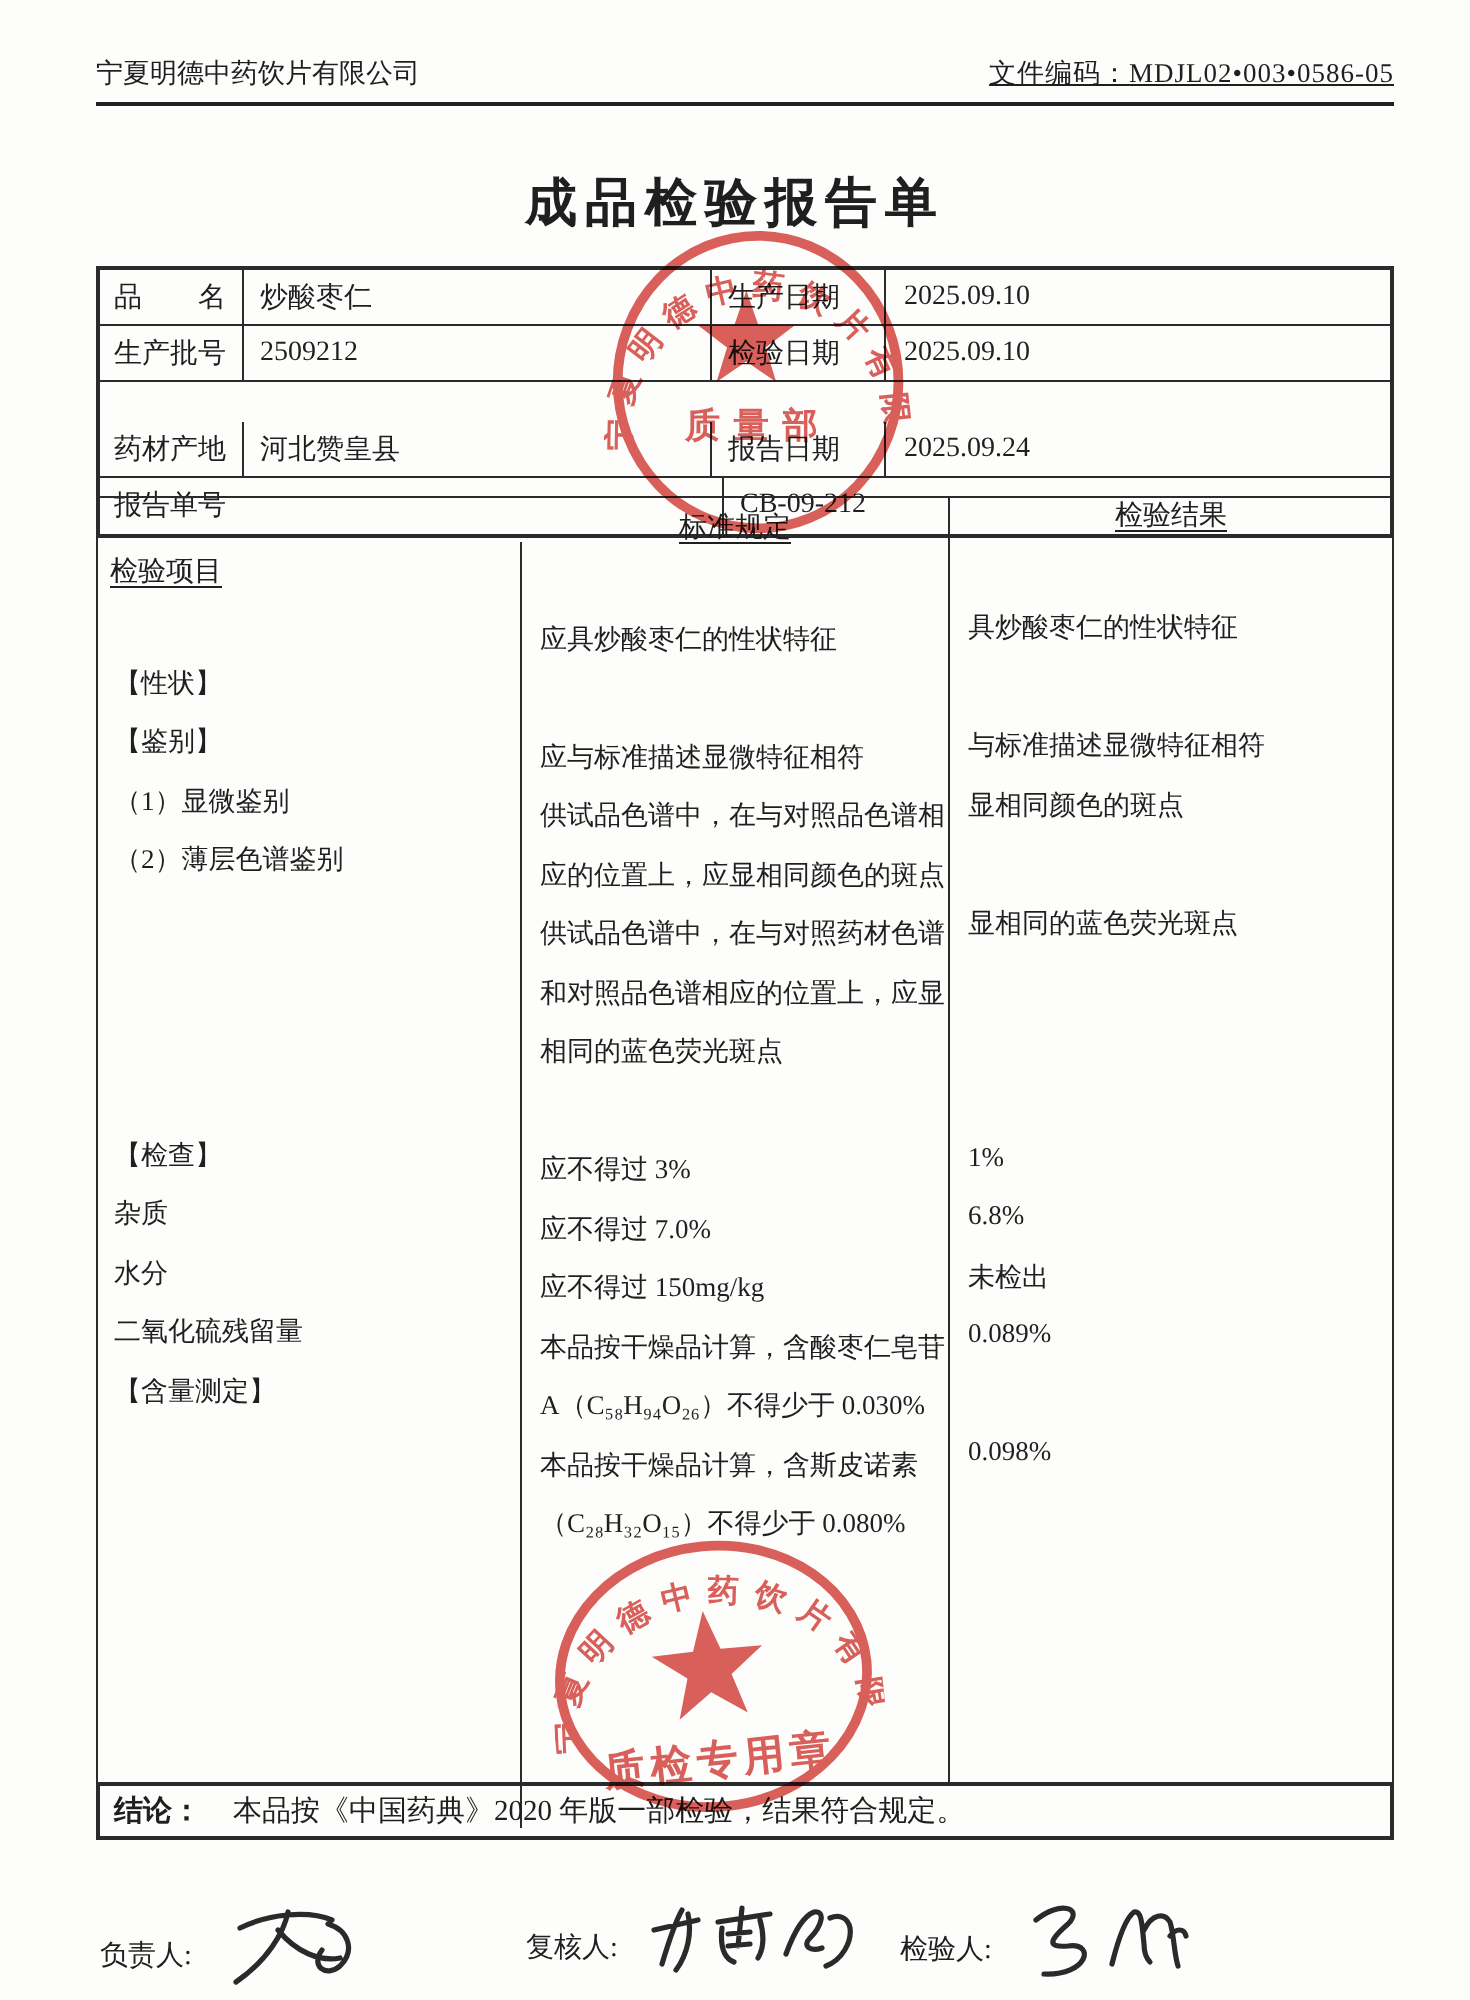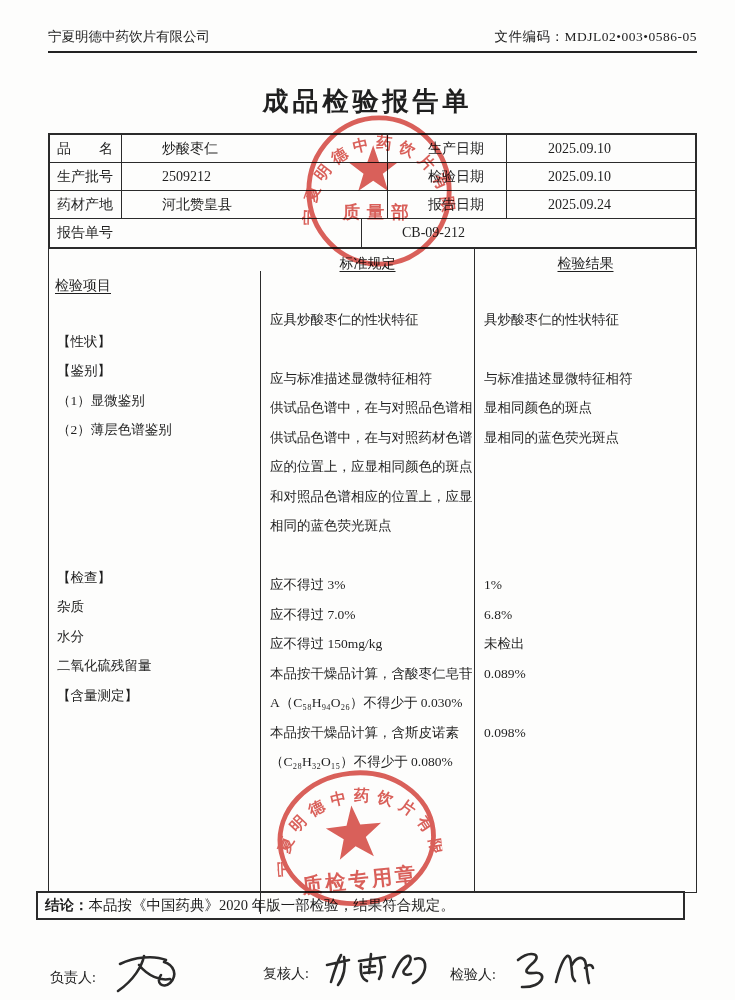--- a/index.html
+++ b/index.html
@@ -19,68 +19,68 @@
   *{box-sizing:border-box;}
 
   
   .doc-header{
     position:absolute;left:48px;top:28px;width:649px;
     display:flex;justify-content:space-between;align-items:flex-end;
     font-size:13.5px;
     border-bottom:2px solid #222;
     padding-bottom:5px;
   }
-  .doc-code{letter-spacing:.5px;}
+  .doc-code{letter-spacing:.5px;text-decoration:underline;}
 
   
   .page-title{
     position:absolute;left:0;top:84px;width:100%;
     text-align:center;font-size:26px;font-weight:bold;letter-spacing:4px;
   }
 
   
   .info-table{
     position:absolute;left:48px;top:133px;width:649px;
     border:2px solid var(--bd);
     font-size:14px;
   }
-  .it-row{display:flex;height:28px;border-bottom:1px solid var(--bd);align-items:center;gap:32px;}
-  .it-rows .it-row:last-child{border-bottom:1px solid var(--bd);}
+  .it-row{display:flex;height:28px;border-bottom:1px solid var(--bd);align-items:center;}
+  .it-rows .it-row:last-child{border-bottom:1px solid var(--bd);margin-top:20px;}
   .it-row.it-last{border-bottom:none;}
   .il{width:72px;padding-left:7px;border-right:1px solid var(--bd);height:100%;display:flex;align-items:center;white-space:pre;}
   .iv{width:234px;padding-left:8px;border-right:1px solid var(--bd);height:100%;display:flex;align-items:center;}
   .il2{width:87px;padding-left:8px;border-right:1px solid var(--bd);height:100%;display:flex;align-items:center;}
   .iv2{flex:1;padding-left:9px;height:100%;display:flex;align-items:center;}
   .report-label{width:312px;padding-left:7px;border-right:1px solid var(--bd);height:100%;display:flex;align-items:center;font-family:Liberation Serif, serif;}
   .report-value{flex:1;padding-left:8px;height:100%;display:flex;align-items:center;}
 
   
   .main-table{
     position:absolute;left:48px;top:248px;width:649px;height:645px;
     border:1.5px solid var(--bd);
     font-size:13.5px;
     display:flex;flex-direction:column;
   }
   .mt-row{display:flex;height:29.5px;align-items:center;flex:0 0 auto;}
   .mt-c1{width:212px;height:100%;padding-left:8px;border-right:1px solid var(--bd);display:flex;align-items:center;white-space:nowrap;margin-top:44px;}
   .mt-c2{width:214px;height:100%;padding-left:9px;border-right:1px solid var(--bd);display:flex;align-items:center;white-space:nowrap;}
-  .mt-c3{flex:1;height:100%;padding-left:9px;display:flex;align-items:center;white-space:nowrap;}
+  .mt-c3{flex:1;height:100%;padding-left:9px;display:flex;align-items:flex-start;white-space:nowrap;}
   .mt-header{height:30px;font-size:14px;}
   .mt-header .mt-c1{padding-left:6px;}
   .mt-header .mt-c2,.mt-header .mt-c3{justify-content:center;padding-left:0;}
   .mt-header span{text-decoration:underline;text-underline-offset:3px;}
   .mt-gap{height:26px;}
   .mt-fill{flex:1 1 auto;}
 
   
   .conclusion{
-    position:absolute;left:36px;top:891px;width:649px;height:29px;
+    position:absolute;left:48px;top:891px;width:649px;height:29px;
     border:2px solid var(--bd);
     display:flex;align-items:center;
-    font-size:14.5px;padding-left:7px;
+    font-size:14.5px;padding-left:7px;gap:16px;
   }
   .conclusion .c-label{font-weight:bold;}
 
   
   .sign-row{position:absolute;left:0;top:938px;width:735px;height:62px;}
   .sig-group{position:absolute;display:flex;align-items:center;font-size:14px;}
   .sig-leader{left:50px;top:20px;}
   .sig-reviewer{left:263px;top:18px;}
   .sig-inspector{left:450px;top:18px;}
   .sig-svg{margin-left:12px;margin-top:-8px;}
@@ -164,27 +164,27 @@
         <div class="mt-c2">应与标准描述显微特征相符</div>
         <div class="mt-c3">与标准描述显微特征相符</div>
       </div>
         <div class="mt-row">
         <div class="mt-c1">（2）薄层色谱鉴别</div>
         <div class="mt-c2">供试品色谱中，在与对照品色谱相</div>
         <div class="mt-c3">显相同颜色的斑点</div>
       </div>
         <div class="mt-row">
         <div class="mt-c1"></div>
+        <div class="mt-c2">应的位置上，应显相同颜色的斑点</div>
+        <div class="mt-c3"></div>
+      </div>
+        <div class="mt-row">
+        <div class="mt-c1"></div>
         <div class="mt-c2">供试品色谱中，在与对照药材色谱</div>
         <div class="mt-c3">显相同的蓝色荧光斑点</div>
-      </div>
-        <div class="mt-row">
-        <div class="mt-c1"></div>
-        <div class="mt-c2">应的位置上，应显相同颜色的斑点</div>
-        <div class="mt-c3"></div>
       </div>
         <div class="mt-row">
         <div class="mt-c1"></div>
         <div class="mt-c2">和对照品色谱相应的位置上，应显</div>
         <div class="mt-c3"></div>
       </div>
         <div class="mt-row">
         <div class="mt-c1"></div>
         <div class="mt-c2">相同的蓝色荧光斑点</div>
         <div class="mt-c3"></div>

